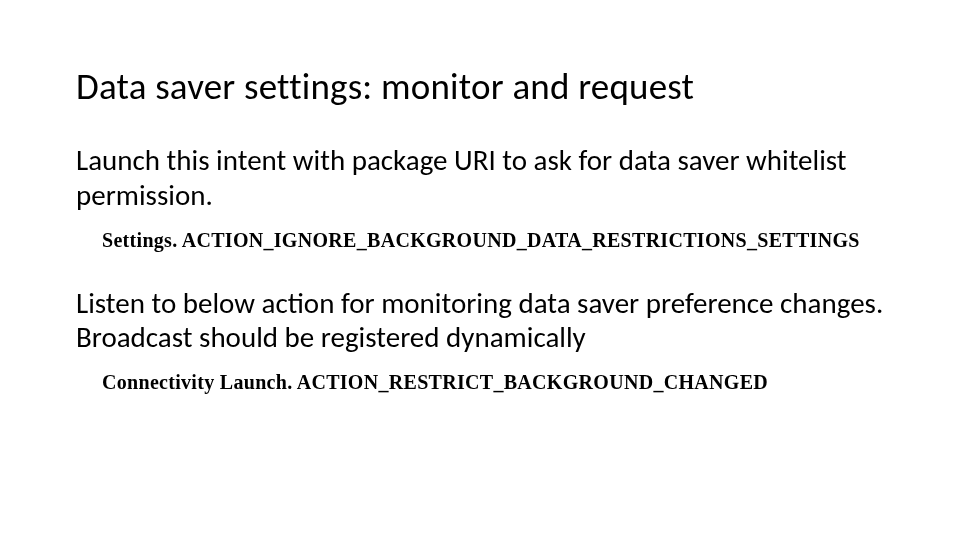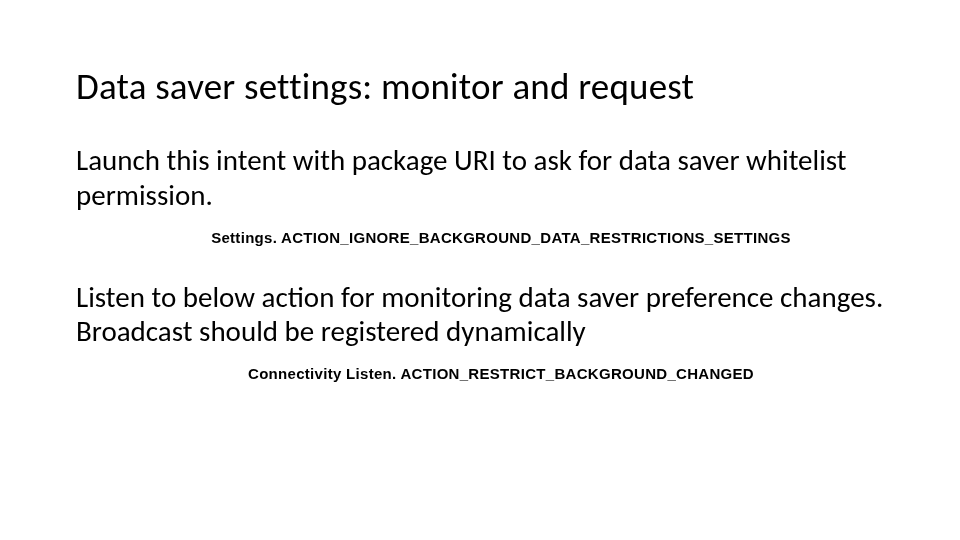--- a/index.html
+++ b/index.html
@@ -21,34 +21,33 @@
       margin-bottom: 34px;
       letter-spacing: 0.2px;
     }
     .body-text {
       font-size: 29px;
       font-weight: 400;
       line-height: 1.2;
       margin-bottom: 16px;
     }
     .code-block {
-      font-family: Liberation Sans, sans-serif;
-      font-size: 15px;
+      font-family: Liberation Serif, serif;
+      font-size: 20px;
       font-weight: 700;
       margin-left: 30px;
       margin-top: 14px;
       margin-bottom: 34px;
       letter-spacing: 0.3px;
-      text-align: center;
     }
   </style>
 </head>
 <body>
 
 <h1 class="slide-title">Data saver settings: monitor and request</h1>
 
 <p class="body-text">Launch this intent with package URI to ask for data saver whitelist permission.</p>
 
 <div class="code-block">Settings. ACTION_IGNORE_BACKGROUND_DATA_RESTRICTIONS_SETTINGS</div>
 
 <p class="body-text">Listen to below action for monitoring data saver preference changes. Broadcast should be registered dynamically</p>
 
-<div class="code-block">Connectivity Listen. ACTION_RESTRICT_BACKGROUND_CHANGED</div>
+<div class="code-block">Connectivity Launch. ACTION_RESTRICT_BACKGROUND_CHANGED</div>
 
 </body></html>

